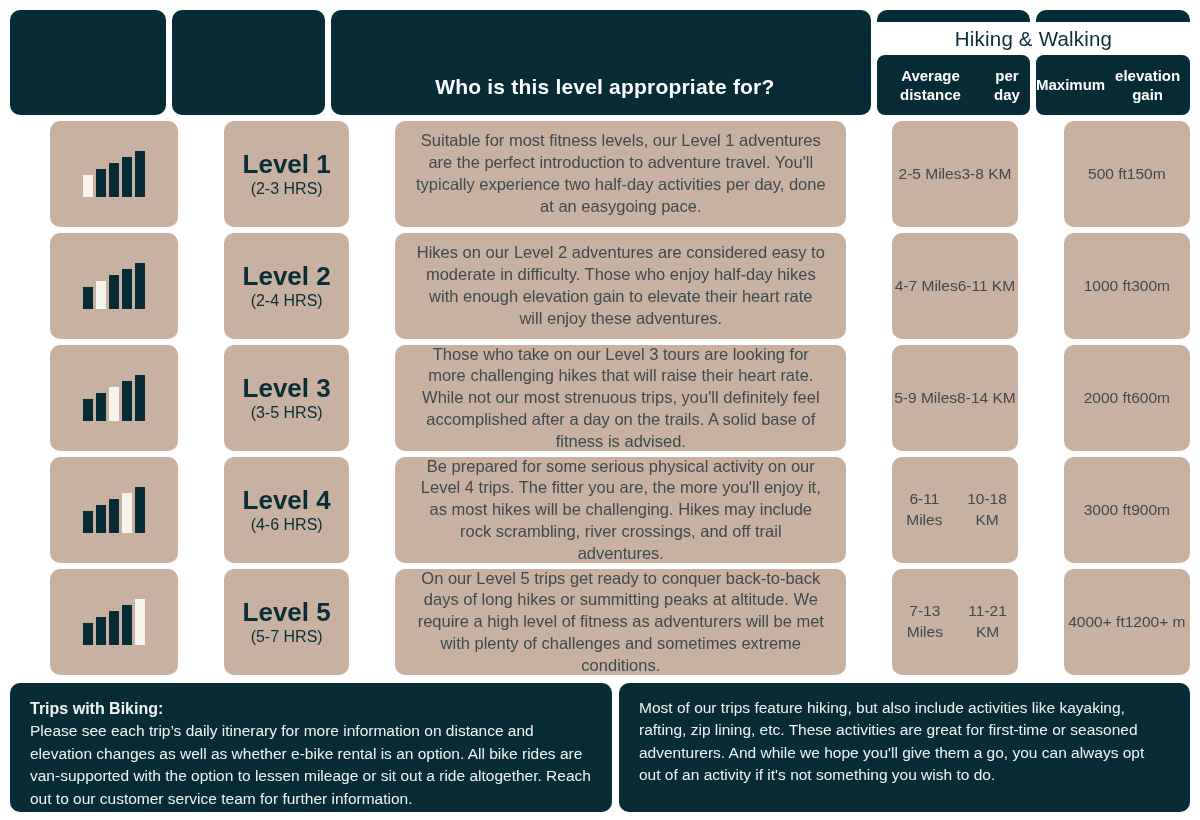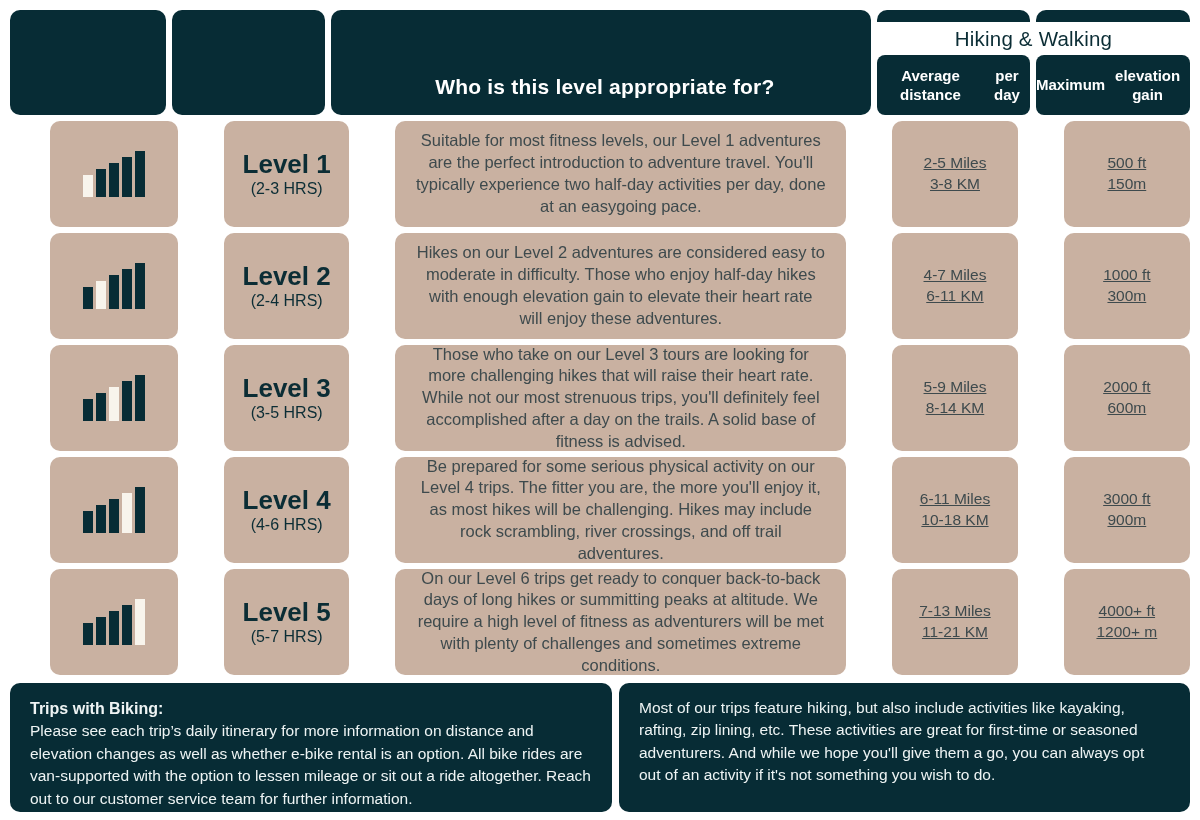--- a/index.html
+++ b/index.html
@@ -53,22 +53,22 @@
     display:flex;flex-direction:column;align-items:center;justify-content:center;
     color:var(--accent_text);
   }
   .level-name{font-weight:bold;font-size:26px;line-height:1.1;}
   .level-hours{font-size:16px;margin-top:2px;}
   .desc-cell{
     display:flex;align-items:center;justify-content:center;text-align:center;
     padding:24px 20px;color:var(--body_text);font-size:16.5px;line-height:1.32;
   }
   .stat-cell{
-    display:flex;flex-direction:column;align-items:center;justify-content:center;
-    text-align:center;color:var(--body_text);font-size:15.5px;line-height:1.35;text-decoration:underline;
+    display:flex;flex-direction:row;align-items:center;justify-content:center;
+    text-align:center;color:var(--body_text);font-size:15.5px;line-height:1.35;
   }
   
   .footers{display:flex;gap:7px;margin-top:8px;}
   .footer-box{
     background:var(--teal);border-radius:10px;height:129px;
     padding:14px 20px 0 20px;color:var(--footer_text);
   }
   .footer-box.left{width:620px;}
   .footer-box.right{width:588px;}
   .footer-title{font-weight:bold;font-size:16px;line-height:1.45;}
@@ -205,21 +205,21 @@
         <span class="bar" style="height: 22px;"></span>
         <span class="bar" style="height: 28px;"></span>
         <span class="bar" style="height: 34px;"></span>
         <span class="bar" style="height: 40px;"></span>
         <span class="bar bar-white" style="height: 46px;"></span>
       </div>
     <div class="cell tan c2 level-cell">
       <div class="level-name">Level 5</div>
       <div class="level-hours">(5-7 HRS)</div>
     </div>
-    <div class="cell tan c3 desc-cell">On our Level 6 trips get ready to conquer back-to-back days of long hikes or summitting peaks at altitude. We require a high level of fitness as adventurers will be met with plenty of challenges and sometimes extreme conditions.</div>
+    <div class="cell tan c3 desc-cell">On our Level 5 trips get ready to conquer back-to-back days of long hikes or summitting peaks at altitude. We require a high level of fitness as adventurers will be met with plenty of challenges and sometimes extreme conditions.</div>
     <div class="cell tan c4 stat-cell">
       <div>7-13 Miles</div>
       <div>11-21 KM</div>
     </div>
     <div class="cell tan c5 stat-cell">
       <div>4000+ ft</div>
       <div>1200+ m</div>
     </div>
   </div>
 

